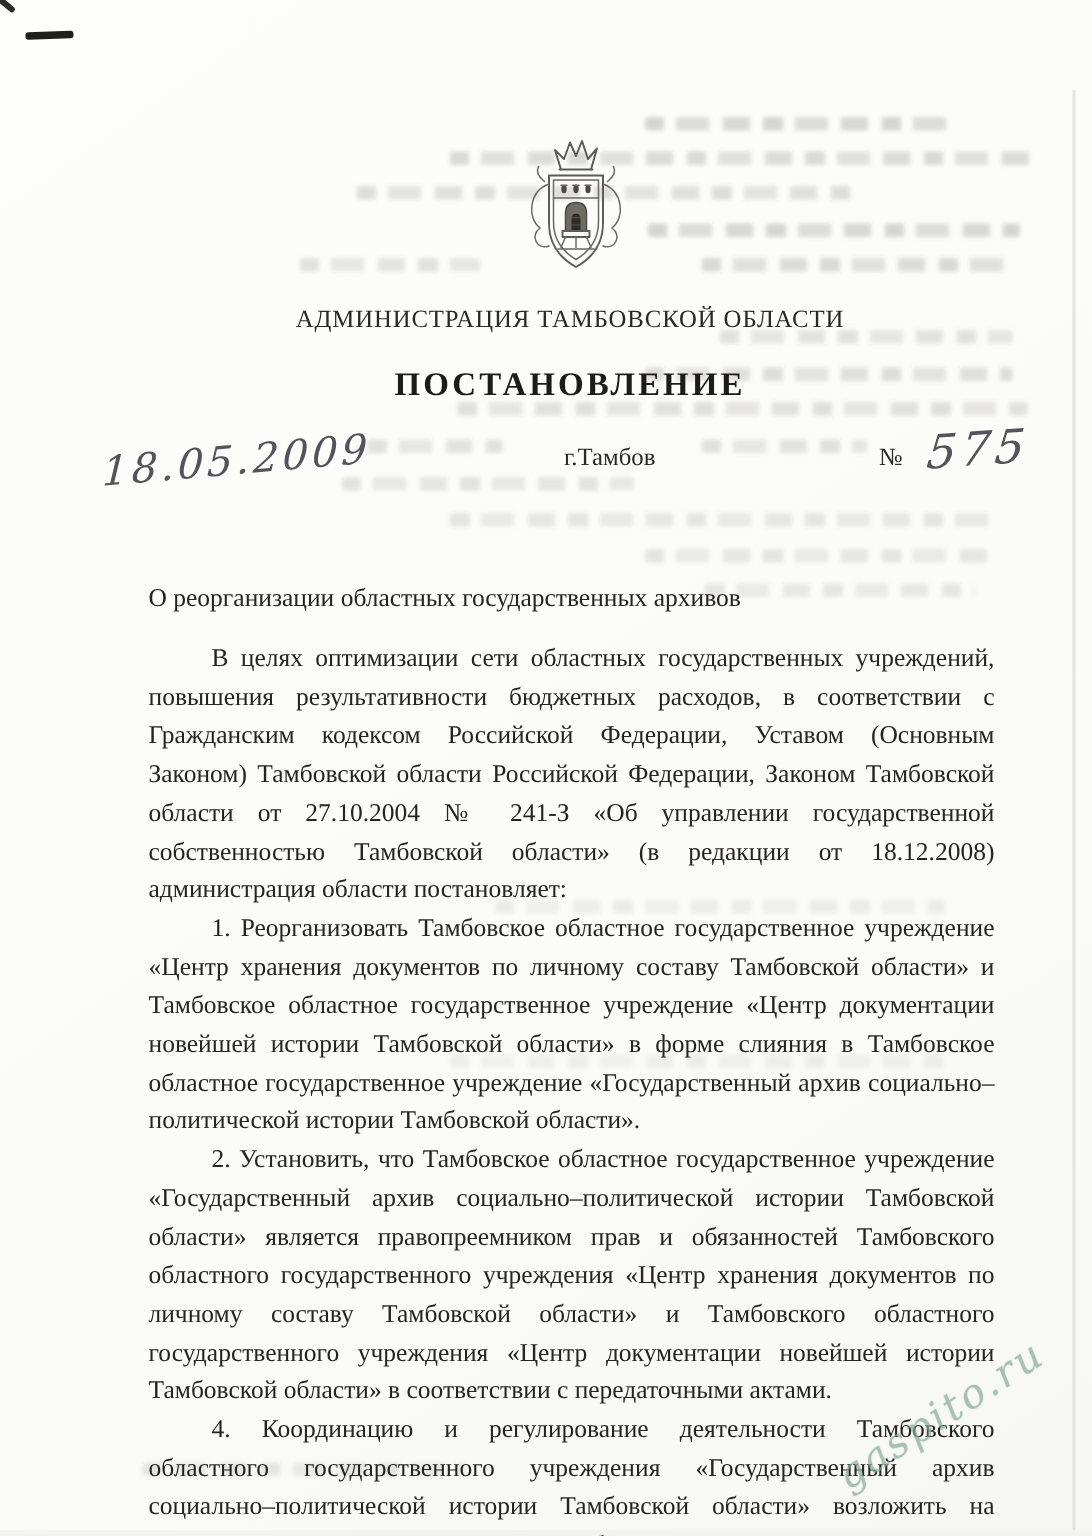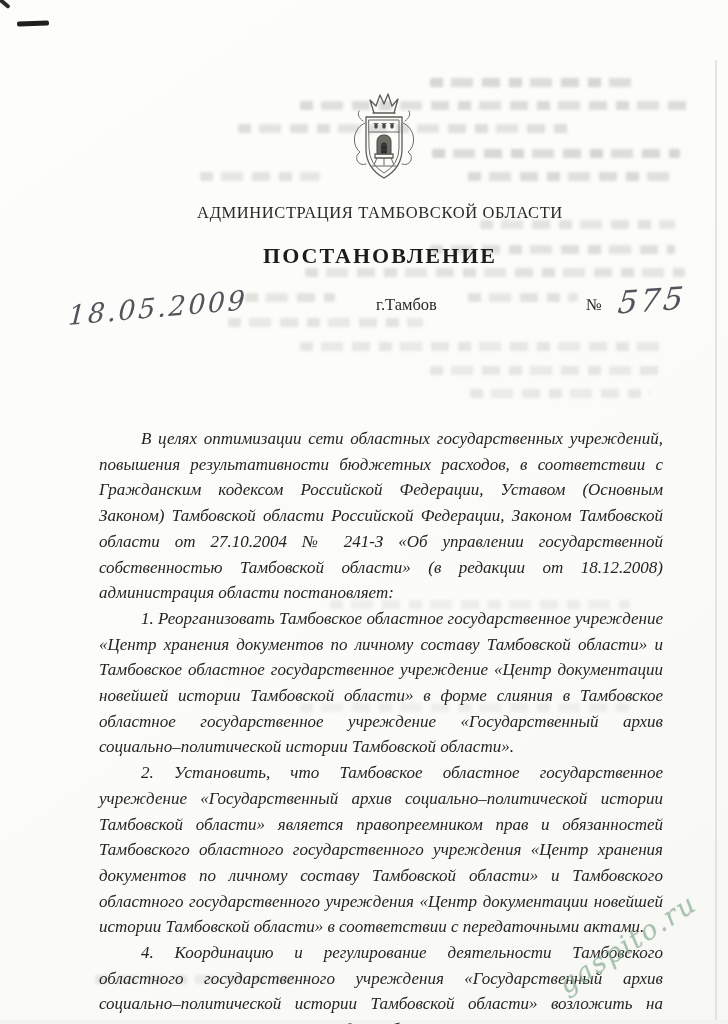--- a/index.html
+++ b/index.html
@@ -61,21 +61,21 @@
   }
   
   .subject{
     position:absolute;left:99px;top:387px;width:565px;
     font-size:17px;line-height:24px;color:#262422;
   }
   .body-text{
     position:absolute;left:99px;top:426px;width:564px;
     font-size:17px;line-height:25.7px;text-align:justify;color:#262422;
   }
-  .body-text p{margin:0;text-indent:42px;font-style:italic;}
+  .body-text p{margin:0;text-indent:42px;}
   
   .watermark{
     position:absolute;left:548px;top:928px;
     font-family:"DejaVu Serif",serif;font-style:italic;
     font-size:27px;letter-spacing:2px;
     color:rgba(132,170,146,.55);
     transform:rotate(-33deg);
     text-shadow:0 0 1px rgba(132,170,146,.35);
     white-space:nowrap;
   }
@@ -145,20 +145,21 @@
   <div class="center-col org-name">АДМИНИСТРАЦИЯ ТАМБОВСКОЙ ОБЛАСТИ</div>
   <div class="center-col doc-type">ПОСТАНОВЛЕНИЕ</div>
 
   <div class="dateline">
     <span class="hand hand-date">18.05.2009</span>
     <span class="city">г.Тамбов</span>
     <span class="num-sign">№</span>
     <span class="hand hand-num">575</span>
   </div>
 
+  <div class="subject">О реорганизации областных государственных архивов</div>
 
   <div class="body-text">
     <p>В целях оптимизации сети областных государственных учреждений, повышения результативности бюджетных расходов, в соответствии с Гражданским кодексом Российской Федерации, Уставом (Основным Законом) Тамбовской области Российской Федерации, Законом Тамбовской области от 27.10.2004 № 241-З «Об управлении государственной собственностью Тамбовской области» (в редакции от 18.12.2008) администрация области постановляет:</p>
     <p>1. Реорганизовать Тамбовское областное государственное учреждение «Центр хранения документов по личному составу Тамбовской области» и Тамбовское областное государственное учреждение «Центр документации новейшей истории Тамбовской области» в форме слияния в Тамбовское областное государственное учреждение «Государственный архив социально–политической истории Тамбовской области».</p>
     <p>2. Установить, что Тамбовское областное государственное учреждение «Государственный архив социально–политической истории Тамбовской области» является правопреемником прав и обязанностей Тамбовского областного государственного учреждения «Центр хранения документов по личному составу Тамбовской области» и Тамбовского областного государственного учреждения «Центр документации новейшей истории Тамбовской области» в соответствии с передаточными актами.</p>
     <p>4. Координацию и регулирование деятельности Тамбовского областного государственного учреждения «Государственный архив социально–политической истории Тамбовской области» возложить на управление культуры и архивного дела области.</p>
   </div>
 
   <div class="watermark">gaspito.ru</div>
 

